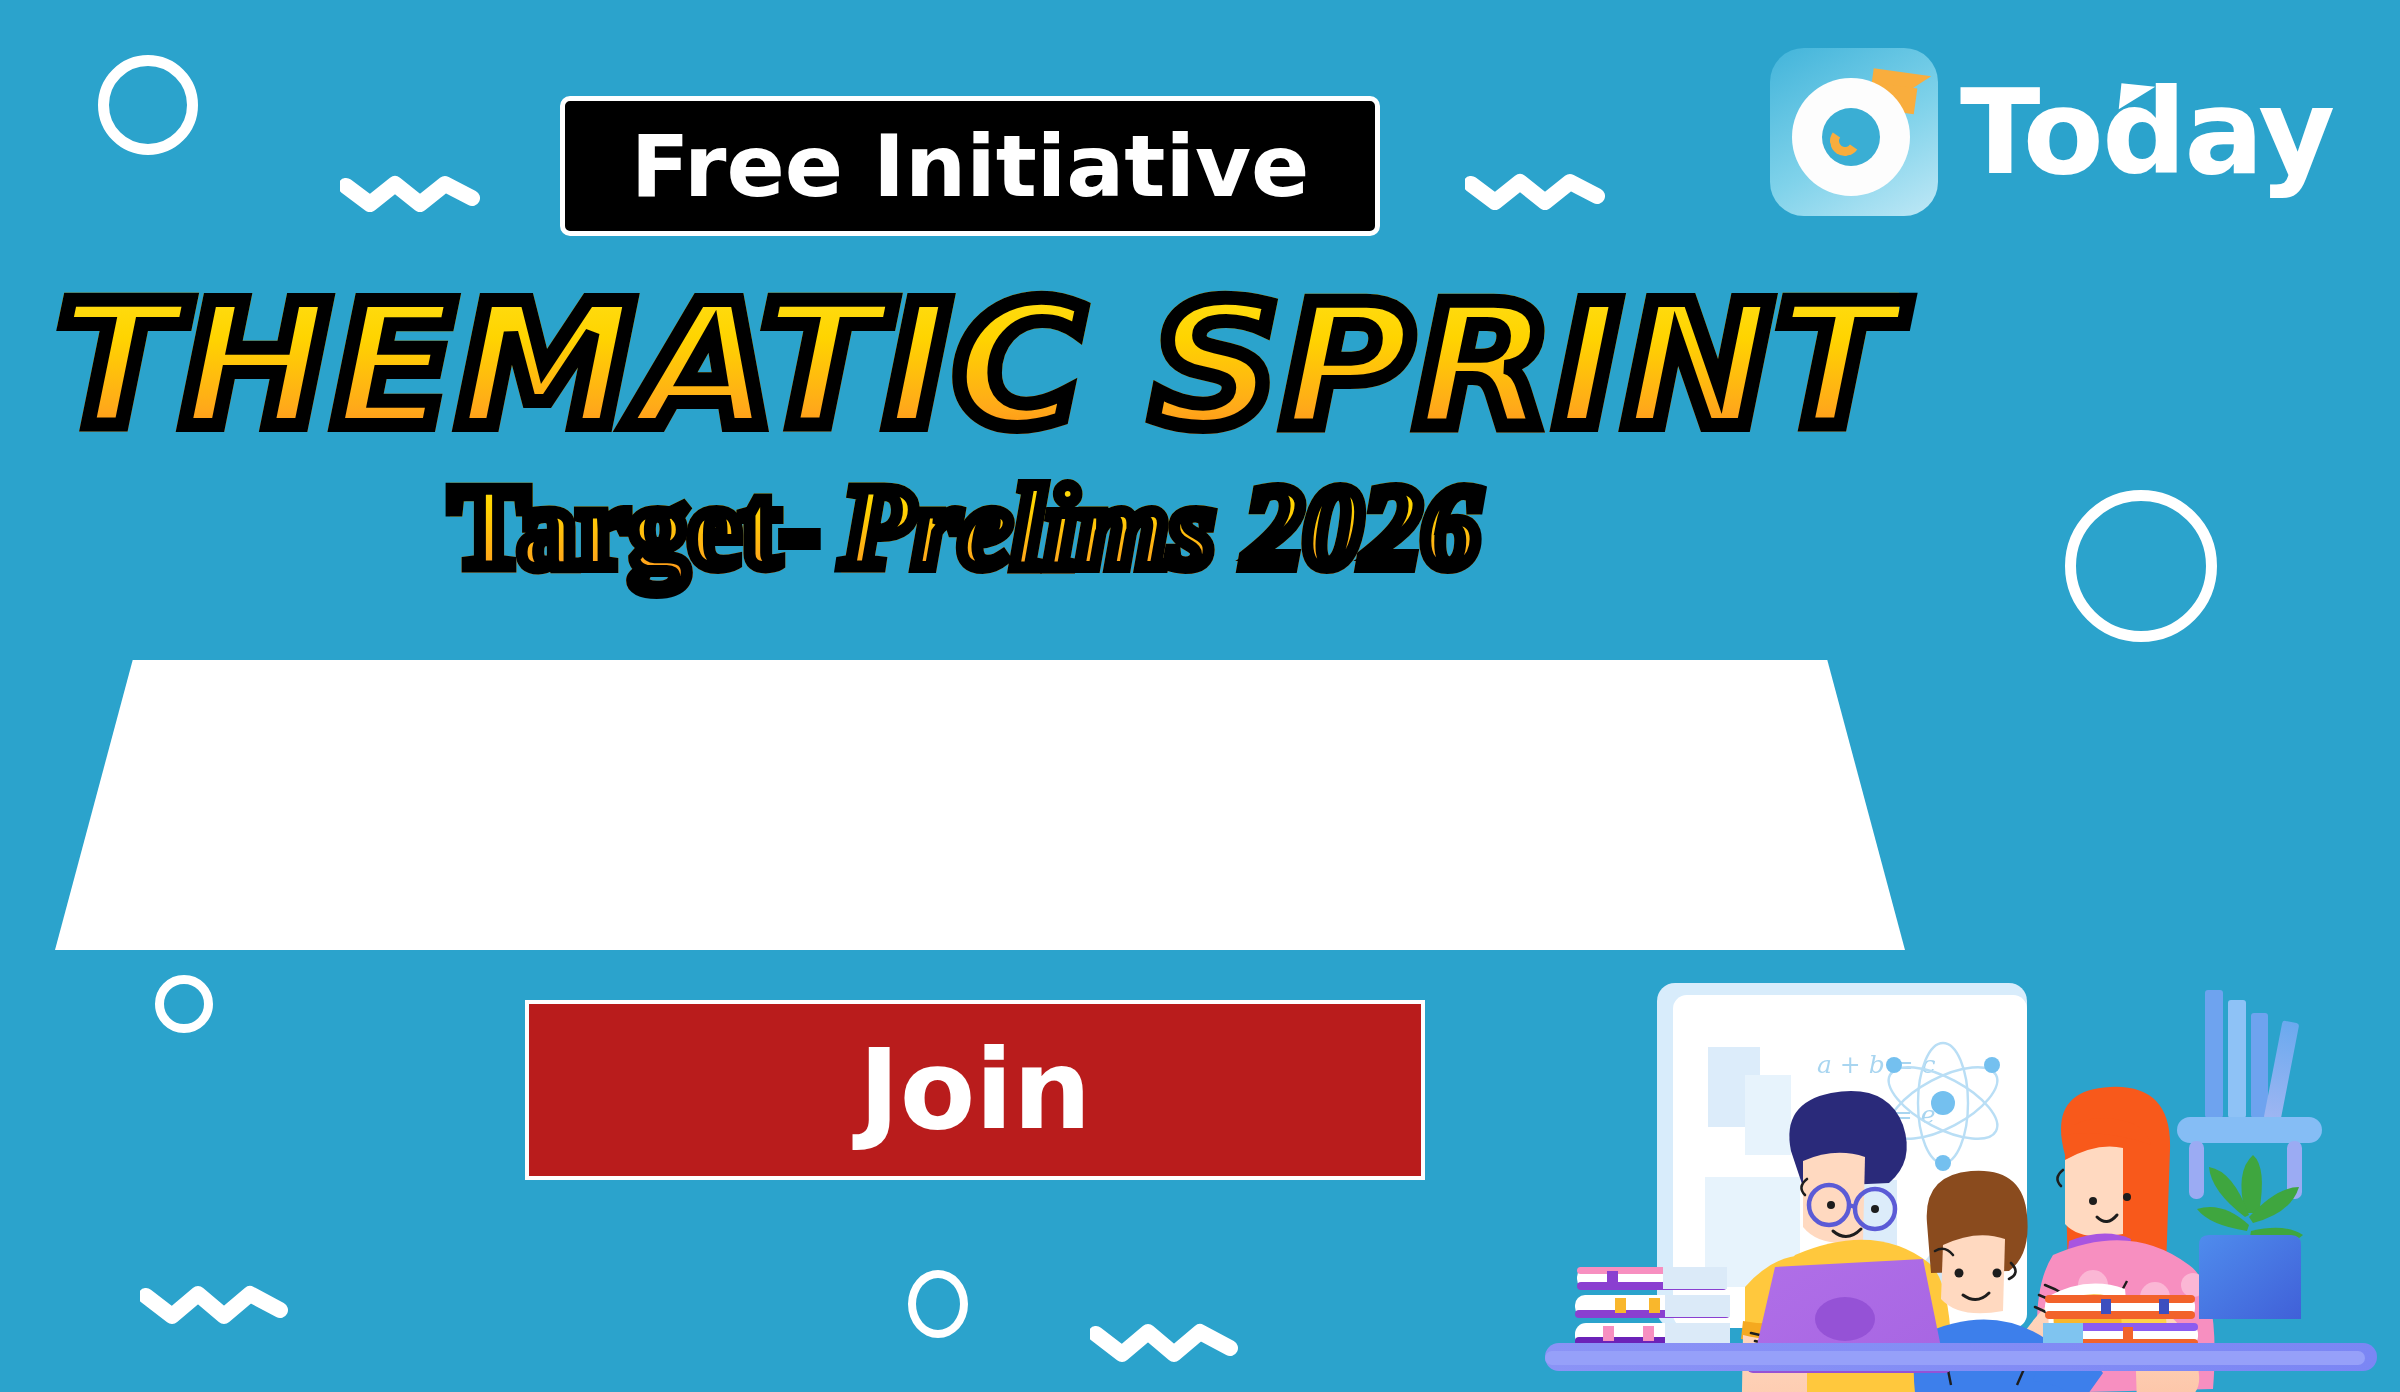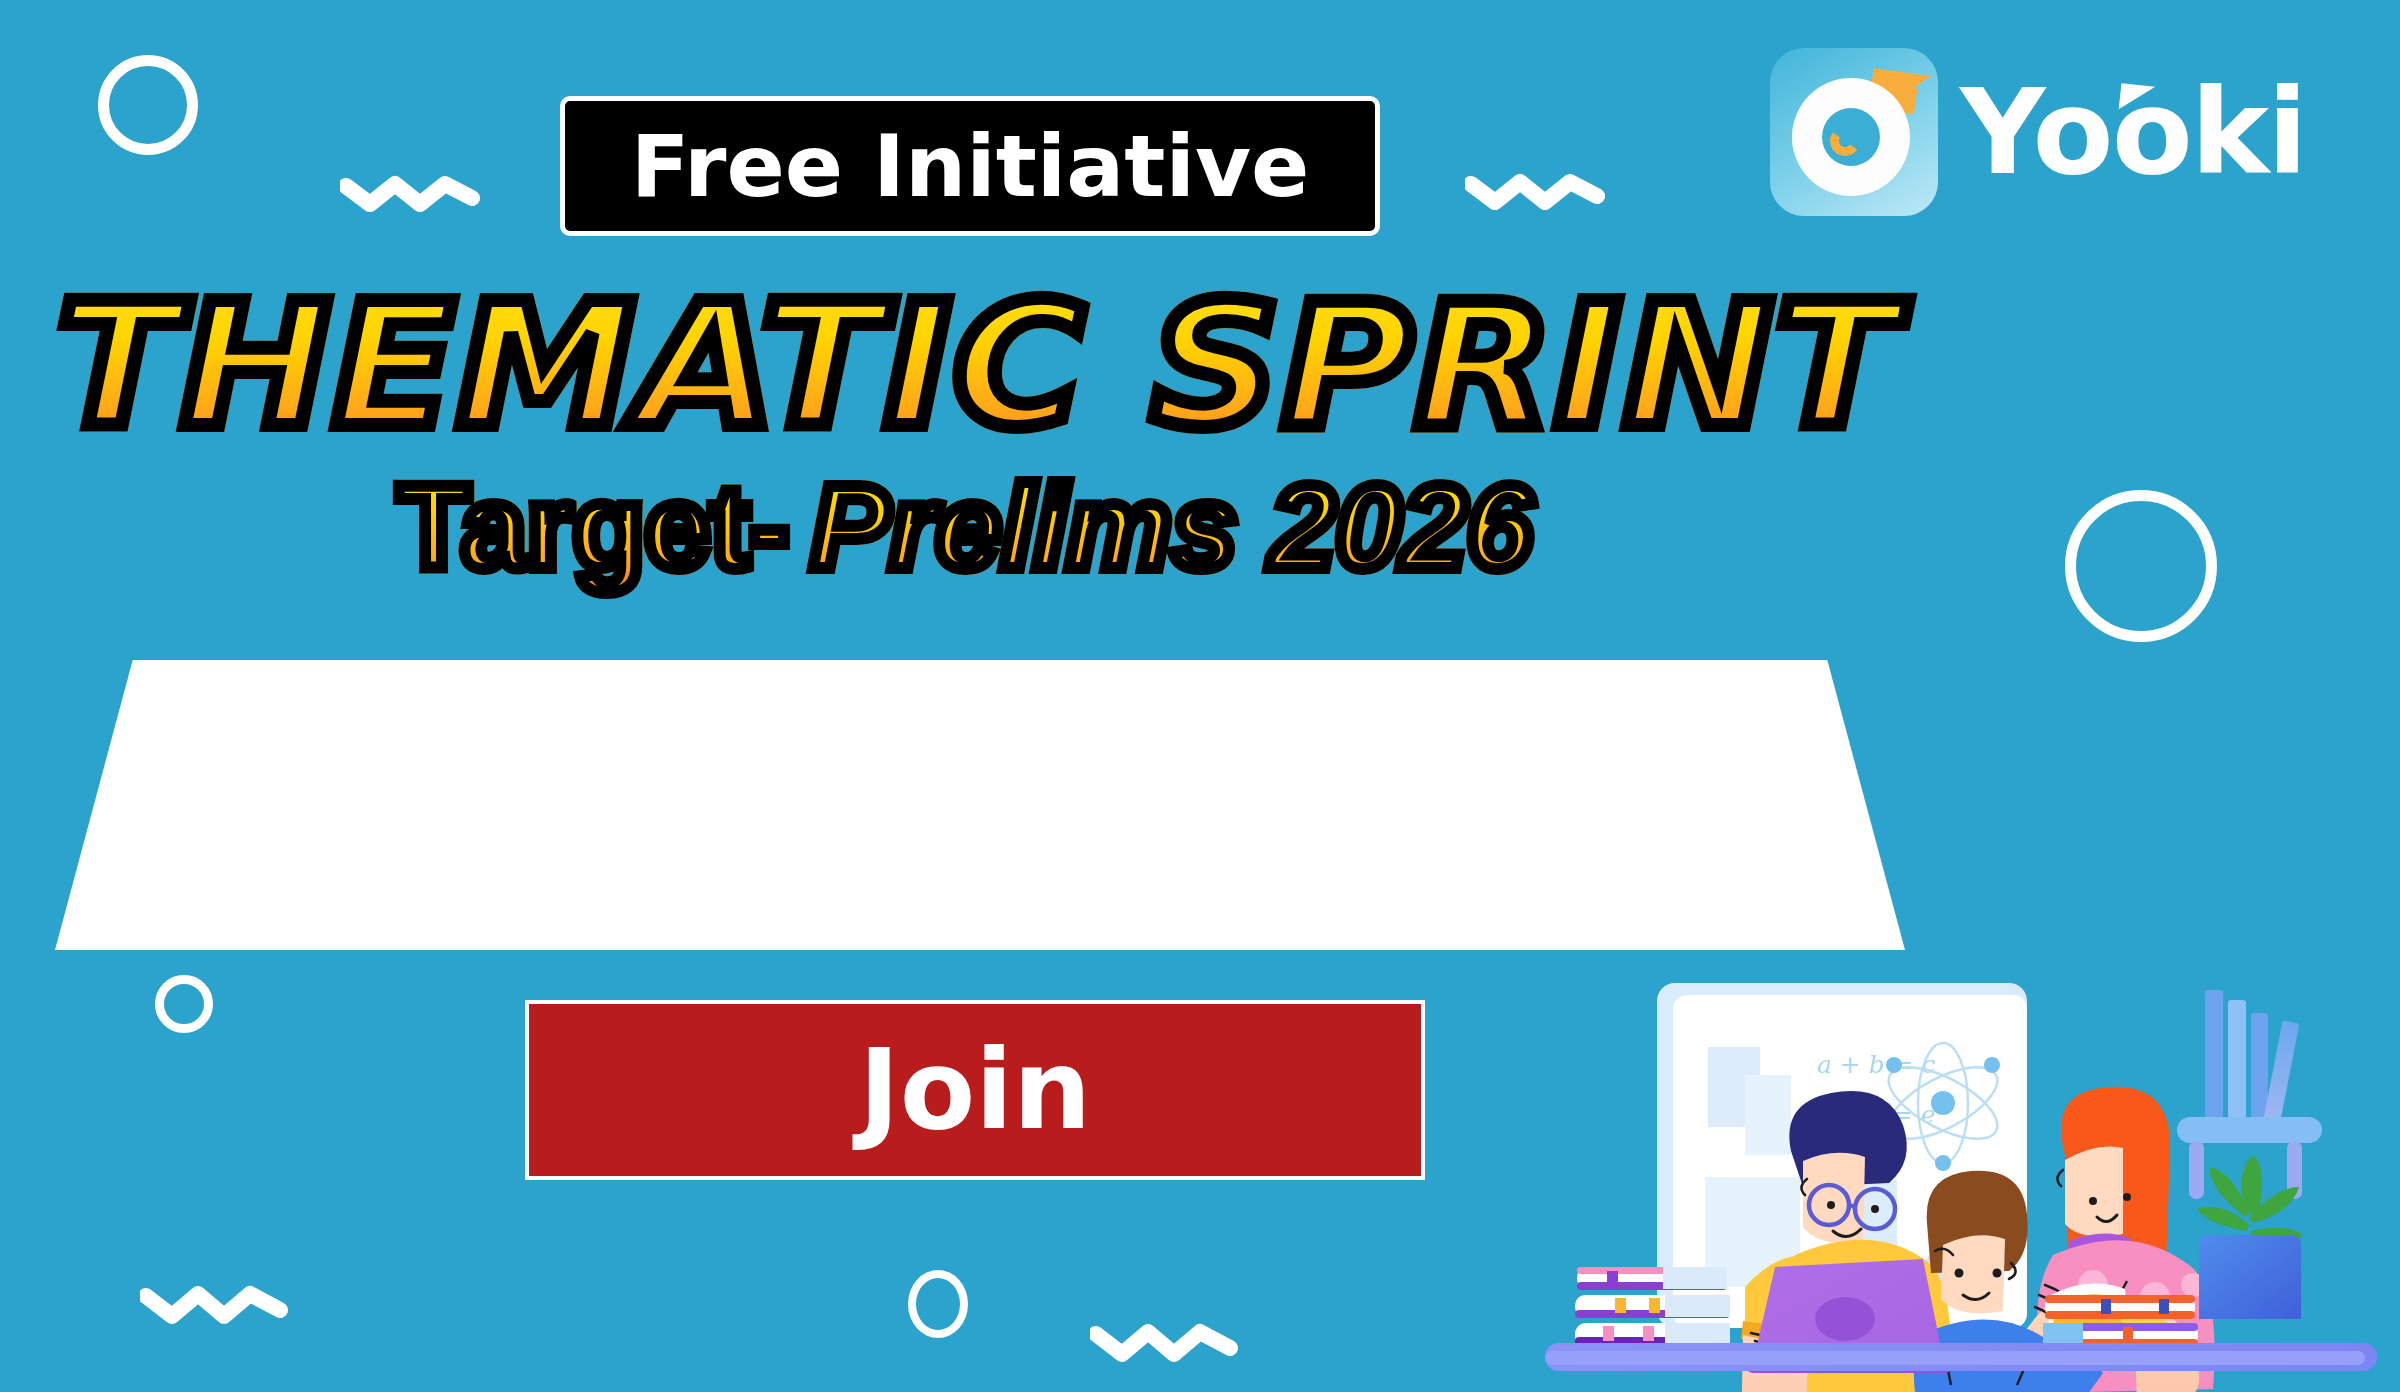--- a/index.html
+++ b/index.html
@@ -81,21 +81,21 @@
     paint-order:stroke fill;
     transform:scaleX(1.04);
   }
 
   .subline{
     position:absolute;left:0;top:466px;width:1930px;text-align:center;
     white-space:nowrap;
   }
   .subline .s{
     display:inline-block;
-    font-family:Liberation Sans, sans-serif;
+    font-family:Liberation Serif, serif;
     font-size:118px;font-weight:bold;line-height:1.05;
     background:linear-gradient(180deg,#ffe01a 0%,#ffd400 32%,#ffa81a 76%,#ff7f0d 100%);
     -webkit-background-clip:text;background-clip:text;color:transparent;
     -webkit-text-stroke:12px #000;
     paint-order:stroke fill;
   }
   .subline .s2{font-style:italic;margin-left:22px;}
 
   
   .ribbon-wrap{position:absolute;left:55px;top:660px;width:1850px;height:290px;}
@@ -156,21 +156,21 @@
   </svg>
 
   <div class="logo">
     <div class="logo-tile">
       <div class="logo-flag"></div>
       <div class="logo-ring"></div>
       <div class="logo-hole"></div>
       <div class="logo-arc"></div>
     </div>
     <div class="wordmark">
-      <span>Yooki</span>
+      <span>Today</span>
       <span class="wm-flag"></span>
     </div>
   </div>
 
   <div class="free-badge">
     <span>Free Initiative</span>
   </div>
 
   <div class="headline">
     <span class="t">THEMATIC SPRINT</span>

